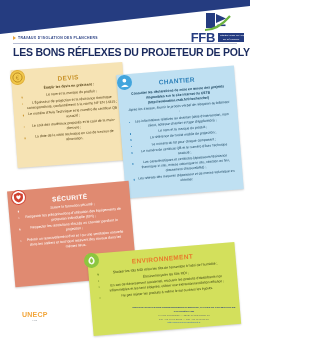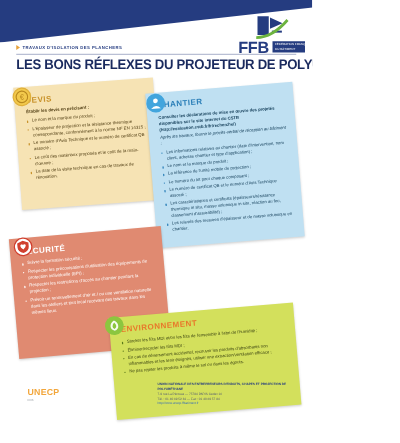--- a/index.html
+++ b/index.html
@@ -6,20 +6,21 @@
   html, body {
     width: 250px; height: 354px;
     font-family: "Liberation Sans", sans-serif;
     background: #ffffff;
     overflow: hidden;
   }
   #poster {
     position: relative;
     width: 250px; height: 330px;
     background: #ffffff;
+    text-align: center;
   }
 
   
   .banner {
     position: absolute; left: 0; top: 0;
     width: 250px; height: 40px;
     background: #253c80;
     clip-path: polygon(0 0, 250px 0, 250px 6px, 0 34px);
   }
   .banner-white-wedge {

